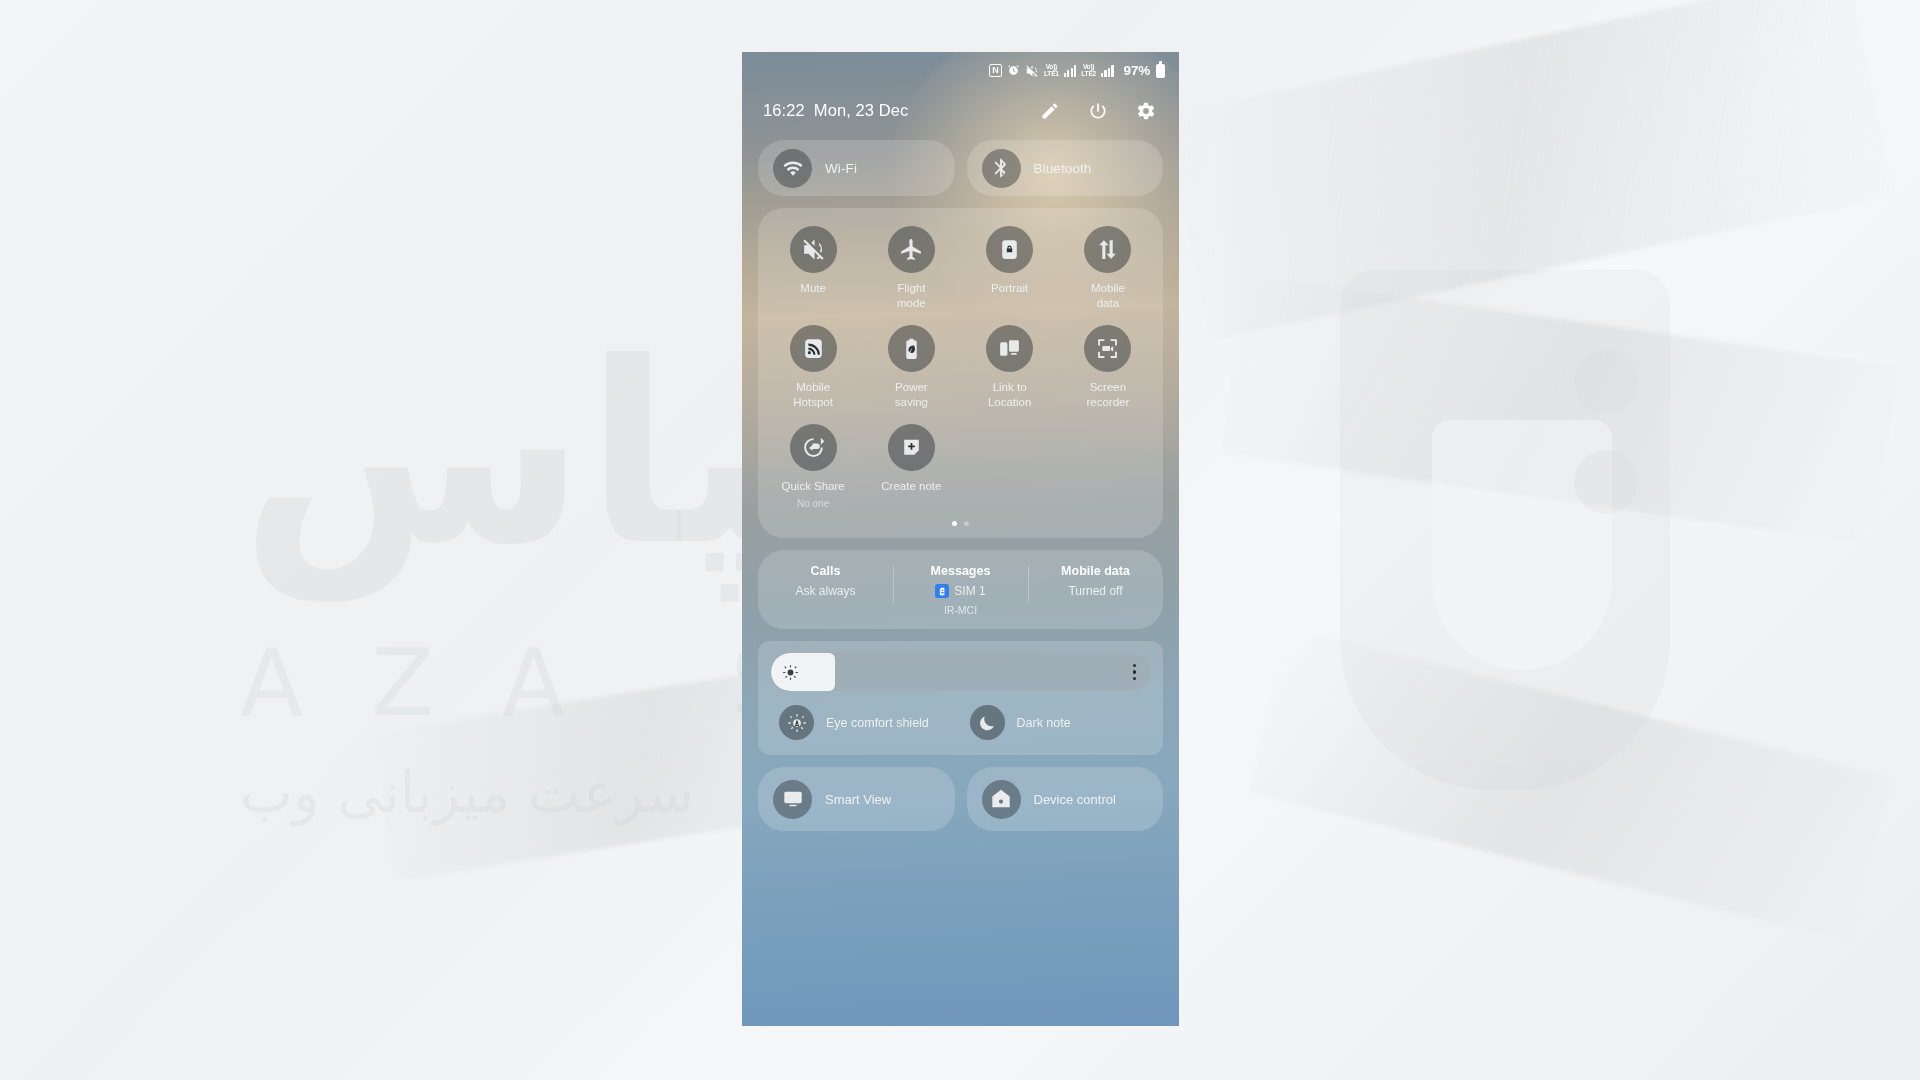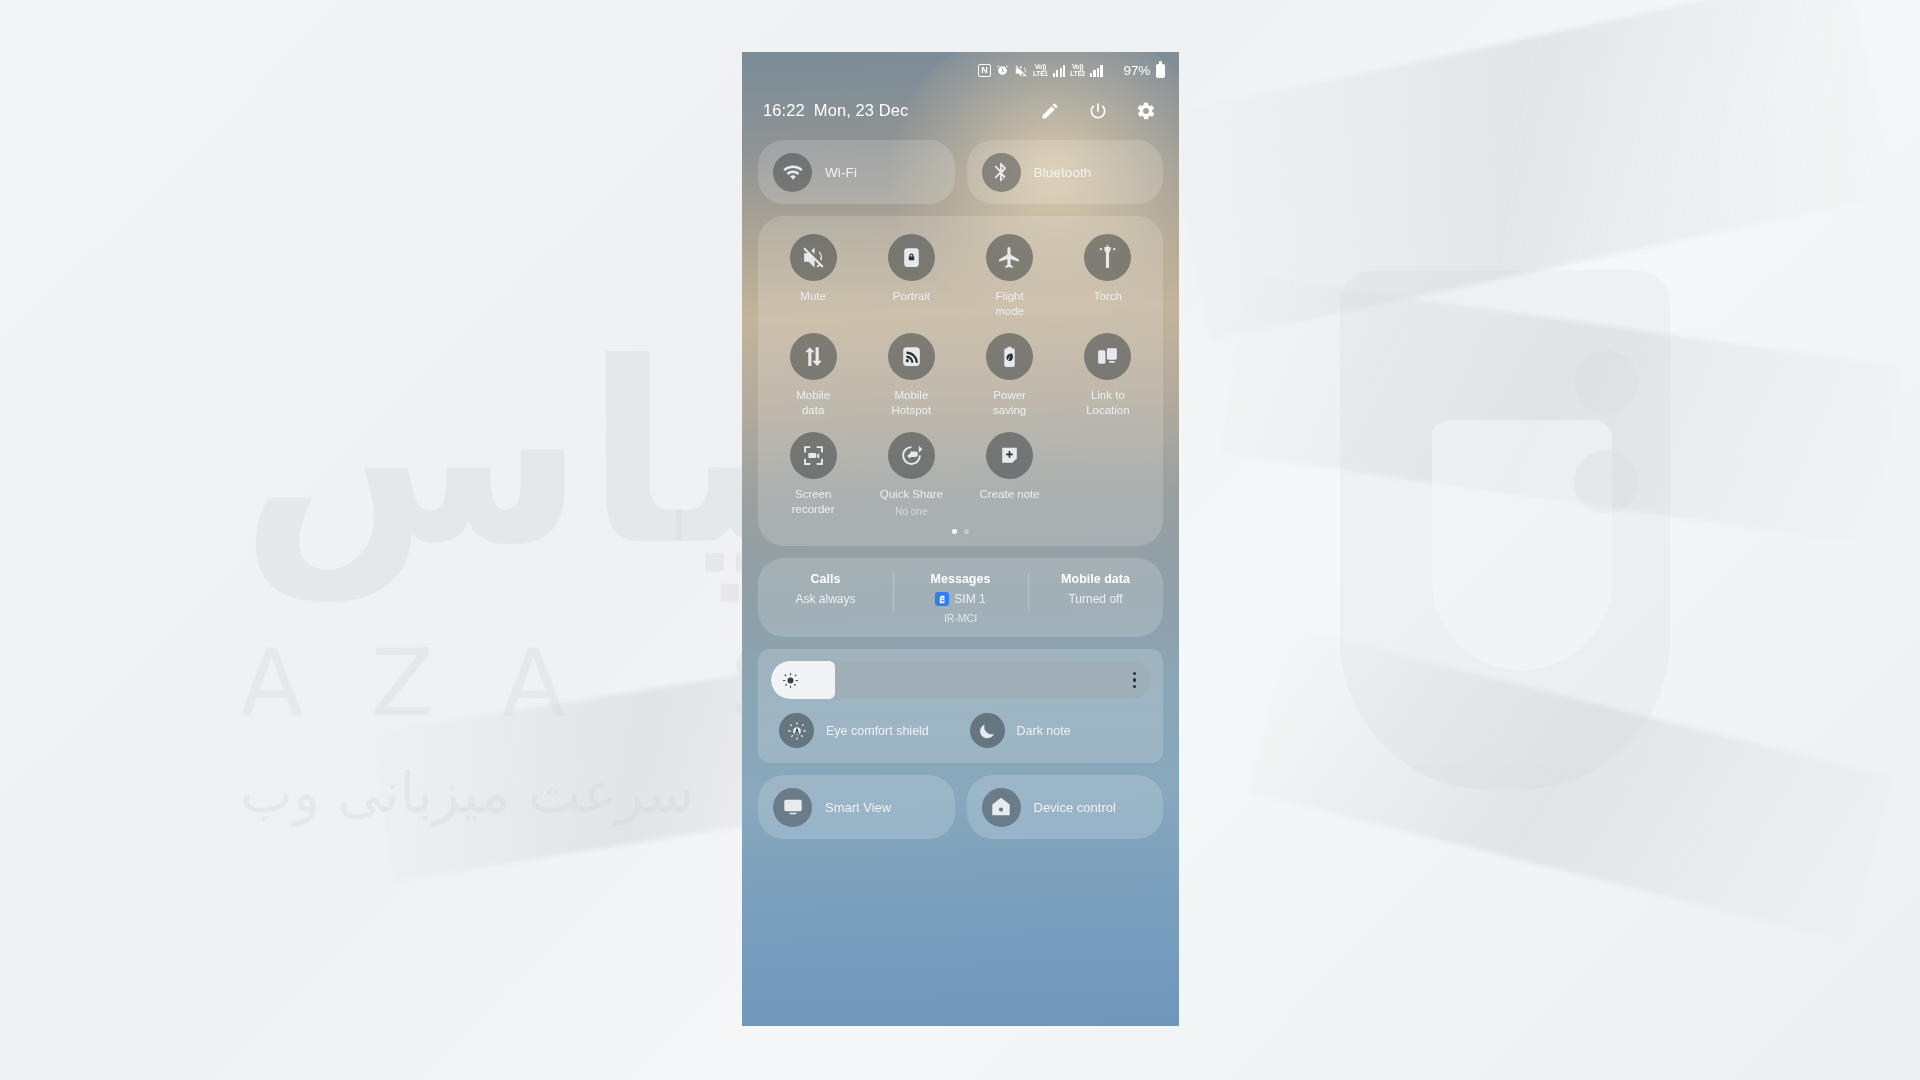--- a/index.html
+++ b/index.html
@@ -170,21 +170,21 @@
     font-size: 6.5px;
     font-weight: 700;
     letter-spacing: -.2px;
   }
   .bars { display: inline-flex; align-items: flex-end; gap: 1.3px; height: 12px; }
   .bars i { display: block; width: 2.2px; background: #fff; border-radius: .5px; }
   .bars i:nth-child(1) { height: 4px; }
   .bars i:nth-child(2) { height: 6.5px; }
   .bars i:nth-child(3) { height: 9px; }
   .bars i:nth-child(4) { height: 11.5px; }
-  #sb-battery-pct { font-size: 13.5px; font-weight: 400; margin-left: 16px; letter-spacing: -.2px; }
+  #sb-battery-pct { font-size: 13.5px; font-weight: 700; margin-left: 5px; letter-spacing: -.2px; }
   .sb-batt {
     width: 9px; height: 14px;
     border-radius: 2px;
     background: #fff;
     position: relative;
     margin-left: 1px;
   }
   .sb-batt::before {
     content: "";
     position: absolute;
@@ -210,21 +210,21 @@
   #connect-row {
     display: flex;
     gap: 12px;
     margin: 12px 16px 0 16px;
   }
   .pill {
     flex: 1 1 0;
     display: flex;
     align-items: center;
     gap: 13px;
-    height: 64px;
+    height: 56px;
     padding-left: 15px;
     border-radius: 26px;
     background: rgba(255,255,255,.17);
     cursor: pointer;
   }
   .pill-icon {
     width: 39px; height: 39px;
     border-radius: 50%;
     background: rgba(40,46,50,.42);
     display: flex;
@@ -539,45 +539,37 @@
             <svg viewBox="0 0 24 24">
                 <path d="M3.6 2.4 2.2 3.8l4.1 4.1H3v8.2h4.3L13 21.6v-7.1l4.1 4.1q-.8.6-1.8 1v1.7q1.7-.4 3-1.4l2 2 1.4-1.4L3.6 2.4zM13 2.4 9.9 5.5 13 8.6V2.4zm5.5 9.6q0 .9-.3 1.7l1.3 1.3q.7-1.4.7-3 0-3.9-2.9-6.3v1.9q1.9 1.8 1.9 4.4z"></path>
               </svg>
           </span>
           <span class="tile-label">Mute</span>
         </div>
 
         <div class="tile">
           <span class="tile-icon">
             <svg viewBox="0 0 24 24">
+                <path d="M21 16v-2l-8-5V3.5a1.5 1.5 0 0 0-3 0V9l-8 5v2l8-2.5V19l-2 1.5V22l3.5-1 3.5 1v-1.5L13 19v-5.5L21 16z"></path>
+              </svg>
+          </span>
+          <span class="tile-label" style="white-space:pre-line;">Flight
+mode</span>
+        </div>
+
+        <div class="tile">
+          <span class="tile-icon">
+            <svg viewBox="0 0 24 24">
                 <rect x="5" y="3" width="14" height="18" rx="3"></rect>
                 <path fill="#2b3134" d="M12 8.2a2 2 0 0 0-2 2V11h-.6v3.6h5.2V11H14v-.8a2 2 0 0 0-2-2zm0 1.1a.9.9 0 0 1 .9.9V11h-1.8v-.8a.9.9 0 0 1 .9-.9z"></path>
               </svg>
           </span>
           <span class="tile-label">Portrait</span>
         </div>
 
-        <div class="tile">
-          <span class="tile-icon">
-            <svg viewBox="0 0 24 24">
-                <path d="M21 16v-2l-8-5V3.5a1.5 1.5 0 0 0-3 0V9l-8 5v2l8-2.5V19l-2 1.5V22l3.5-1 3.5 1v-1.5L13 19v-5.5L21 16z"></path>
-              </svg>
-          </span>
-          <span class="tile-label" style="white-space:pre-line;">Flight
-mode</span>
-        </div>
-
-        <div class="tile">
-          <span class="tile-icon">
-            <svg viewBox="0 0 24 24">
-                <path d="M9 2h6v3l-1.5 2.5V21a1 1 0 0 1-1 1h-1a1 1 0 0 1-1-1V7.5L9 5V2zm-3 .6.9 1.7-1.8.9L4.2 3.5 6 2.6zm12 0 1.8.9-.9 1.7-1.8-.9.9-1.7zM11.3 0h1.4v2h-1.4V0z"></path>
-              </svg>
-          </span>
-          <span class="tile-label">Torch</span>
-        </div>
 
         <div class="tile">
           <span class="tile-icon">
             <svg viewBox="0 0 24 24">
                 <path d="M8.5 3 4 8h3v13h3V8h3L8.5 3zm7 18L20 16h-3V3h-3v13h-3l4.5 5z"></path>
               </svg>
           </span>
           <span class="tile-label" style="white-space:pre-line;">Mobile
 data</span>
         </div>

